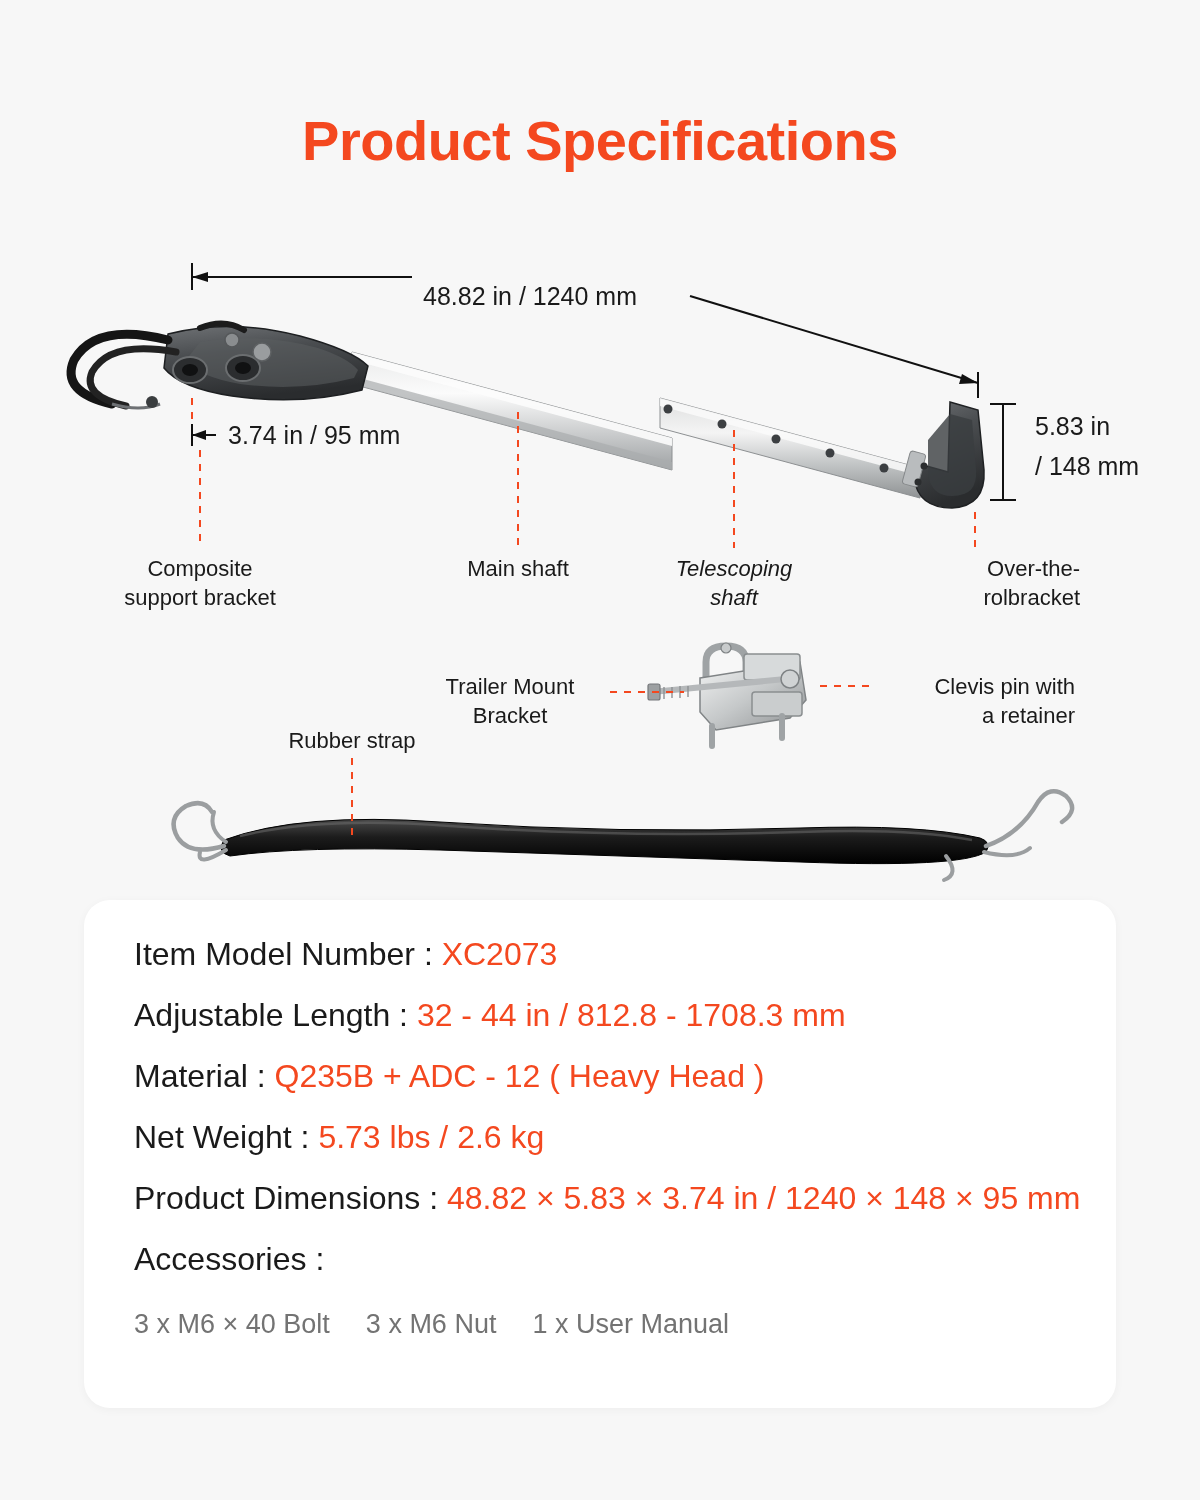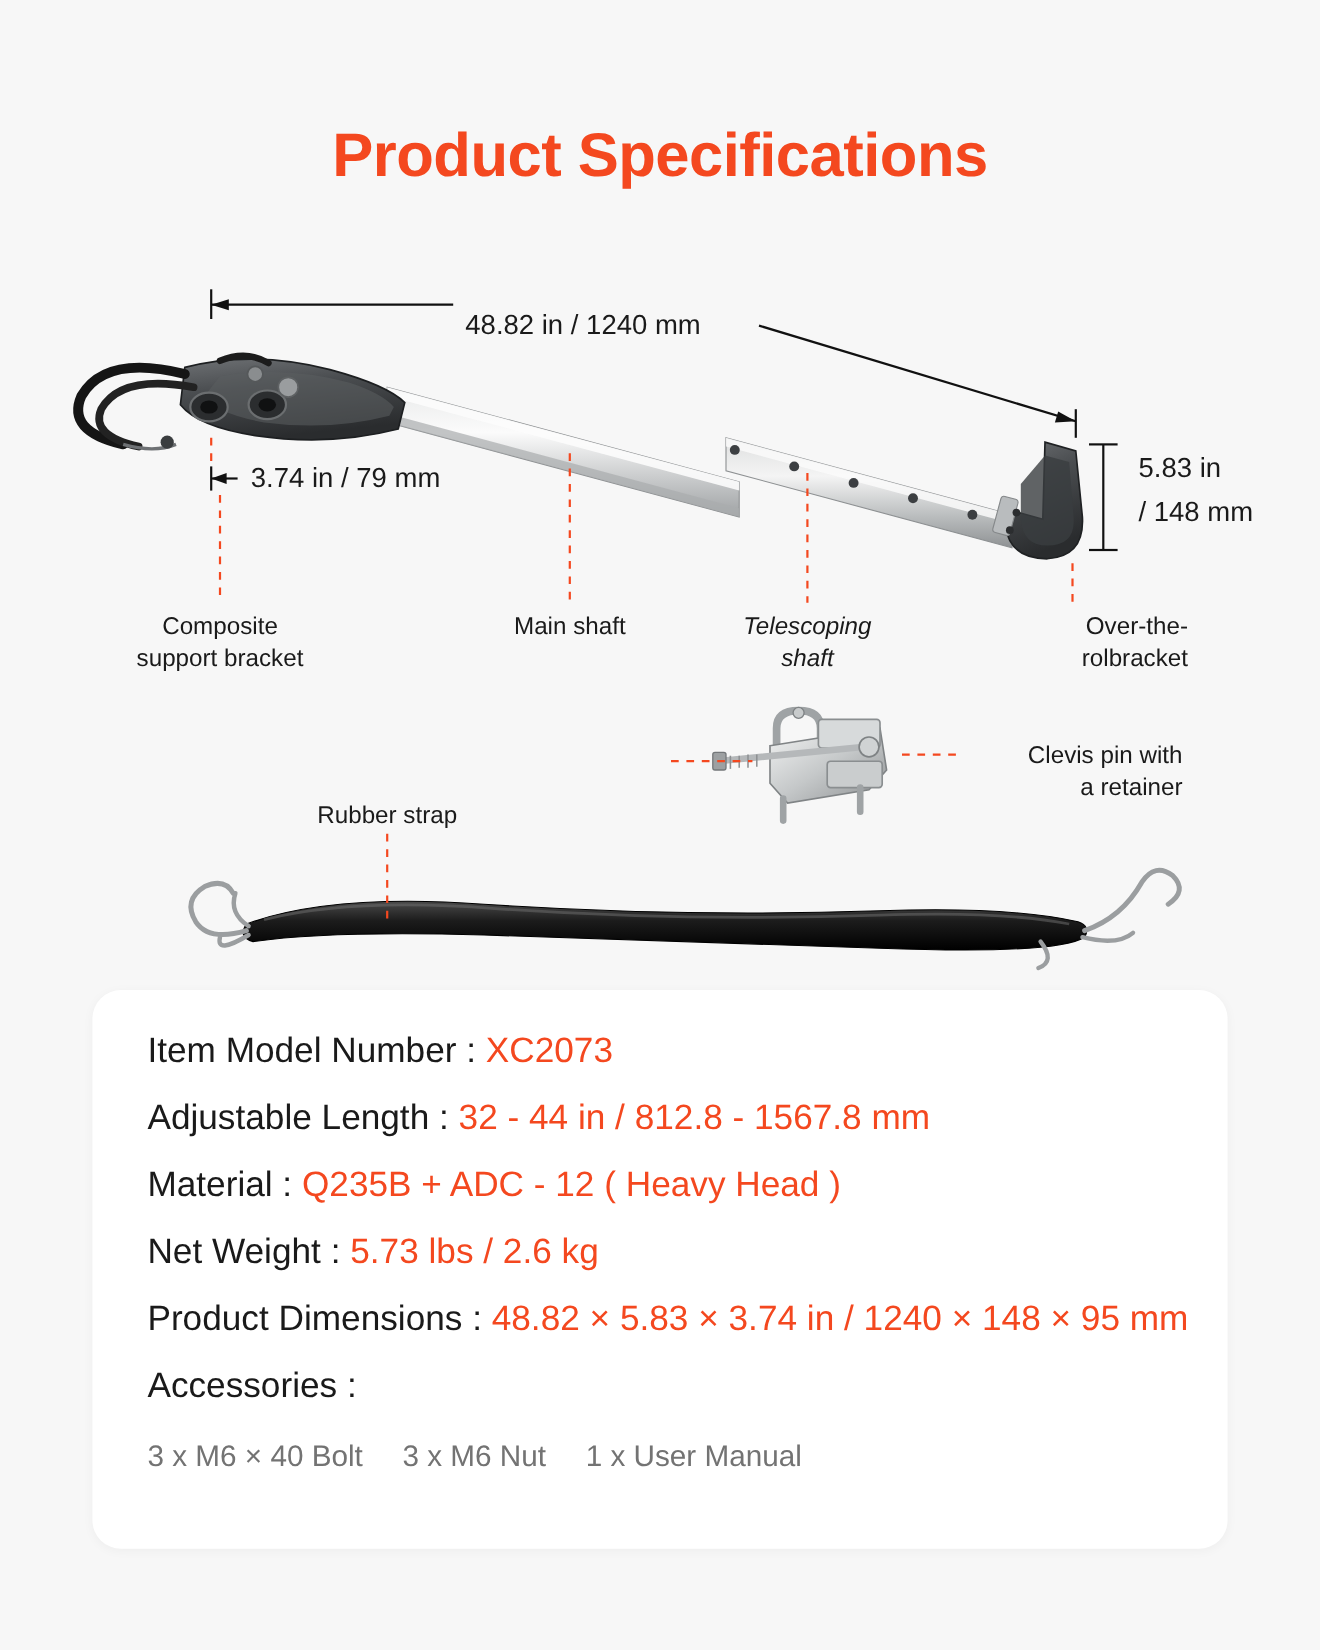--- a/index.html
+++ b/index.html
@@ -250,21 +250,21 @@
         <path d="M986,846 Q1020,834 1038,802 Q1050,784 1066,796 Q1080,810 1062,822" fill="none" stroke="#9b9ea0" stroke-width="4.5" stroke-linecap="round"></path>
         <path d="M984,852 Q1016,860 1030,848" fill="none" stroke="#9b9ea0" stroke-width="4" stroke-linecap="round"></path>
         <path d="M946,856 Q960,874 944,880" fill="none" stroke="#9b9ea0" stroke-width="4" stroke-linecap="round"></path>
       </g>
       <g stroke="#f4481f" stroke-width="2" stroke-dasharray="7,7" fill="none">
         <line x1="352" y1="758" x2="352" y2="836"></line>
       </g>
     </svg>
 
     <div class="dimlabel" style="left:423px; top:268px;margin-top:14px;">48.82 in / 1240 mm</div>
-    <div class="dimlabel" style="left:228px; top:421px;">3.74 in / 79 mm</div>
+    <div class="dimlabel" style="left:228px; top:421px;">3.74 in / 95 mm</div>
     <div class="dimlabel" style="left:1035px; top:412px;text-align:center;">5.83 in</div>
     <div class="dimlabel" style="left:1035px; top:452px;">/ 148 mm</div>
 
     <div class="calloutlabel" style="left:80px; top:555px; width:240px;">
       <div>Composite</div>
       <div>support bracket</div>
     </div>
 
     <div class="calloutlabel" style="left:418px; top:555px; width:200px;">
       <div>Main shaft</div>
@@ -273,40 +273,44 @@
     <div class="calloutlabel" style="left:634px; top:555px; width:200px;font-style:italic;">
       <div>Telescoping</div>
       <div>shaft</div>
     </div>
 
     <div class="calloutlabel" style="left:872px; top:555px; width:208px; text-align:right;">
       <div>Over-the-</div>
       <div>rolbracket</div>
     </div>
 
+    <div class="calloutlabel" style="left:410px; top:673px; width:200px; text-align:center;">
+      <div>Trailer Mount</div>
+      <div>Bracket</div>
+    </div>
 
     <div class="calloutlabel" style="left:865px; top:673px; width:210px; text-align:right;">
       <div>Clevis pin with</div>
       <div>a retainer</div>
     </div>
 
     <div class="calloutlabel" style="left:252px; top:727px; width:200px; text-align:center;">
       <div>Rubber strap</div>
     </div>
   </div>
 
   <div class="spec-card">
     <div class="spec-list">
 
       <div class="spec-row">
         <span class="spec-label">Item Model Number : </span><span class="spec-value">XC2073</span>
       </div>
 
       <div class="spec-row">
-        <span class="spec-label">Adjustable Length : </span><span class="spec-value">32 - 44 in / 812.8 - 1567.8 mm</span>
+        <span class="spec-label">Adjustable Length : </span><span class="spec-value">32 - 44 in / 812.8 - 1708.3 mm</span>
       </div>
 
       <div class="spec-row">
         <span class="spec-label">Material : </span><span class="spec-value">Q235B + ADC - 12 ( Heavy Head )</span>
       </div>
 
       <div class="spec-row">
         <span class="spec-label">Net Weight : </span><span class="spec-value">5.73 lbs / 2.6 kg</span>
       </div>
 

